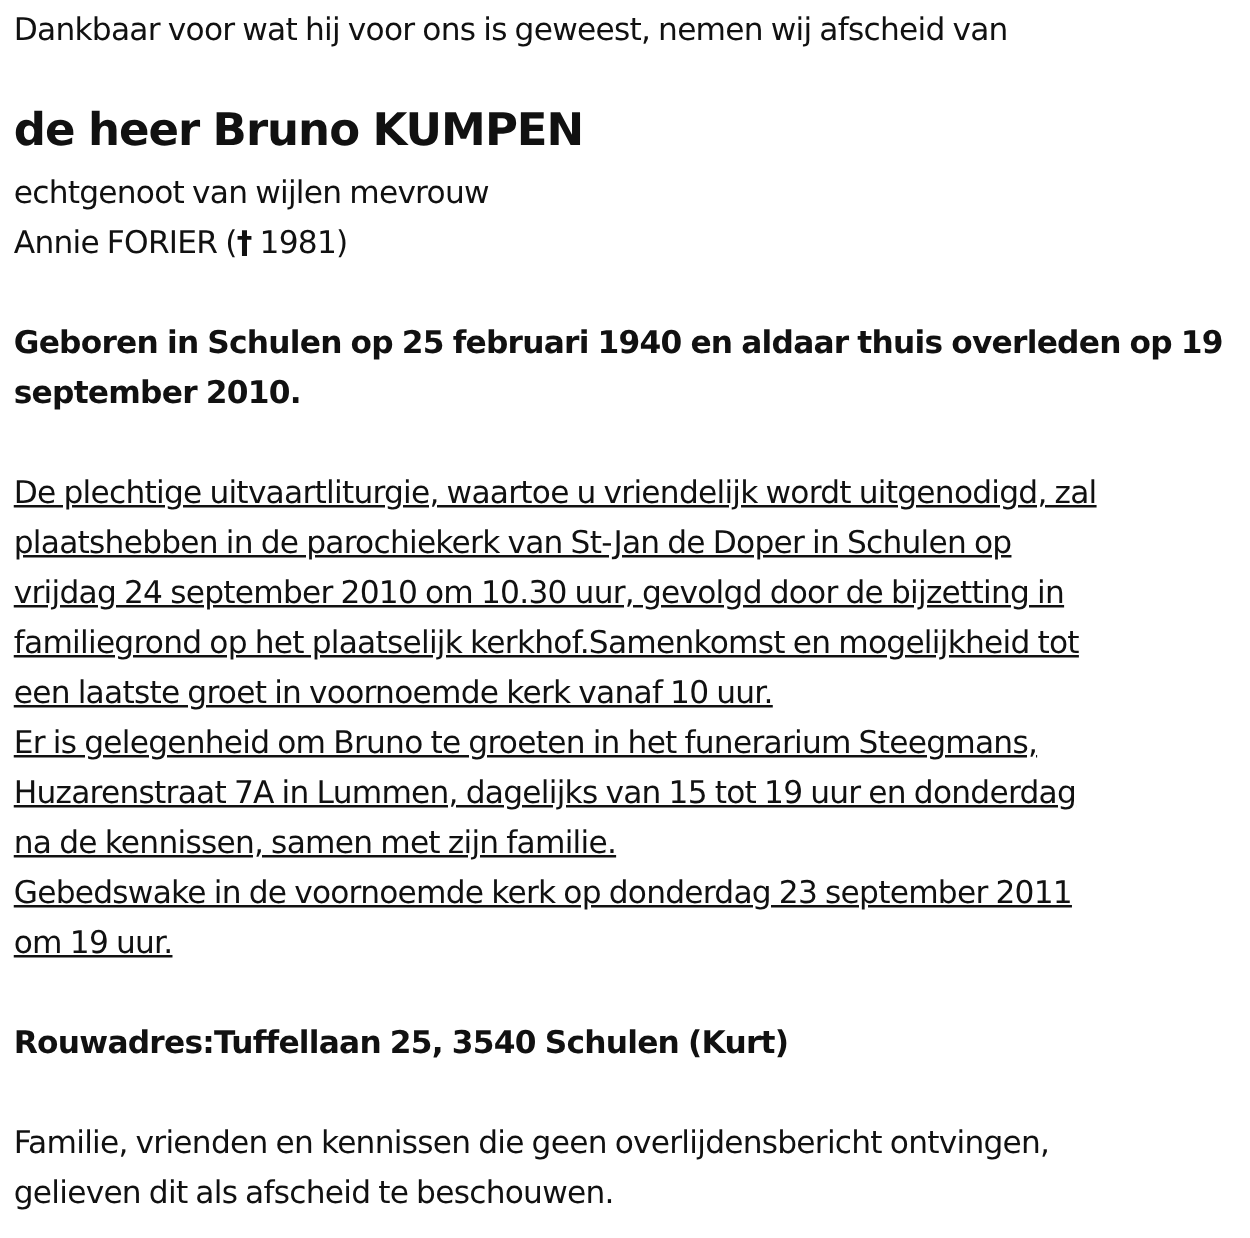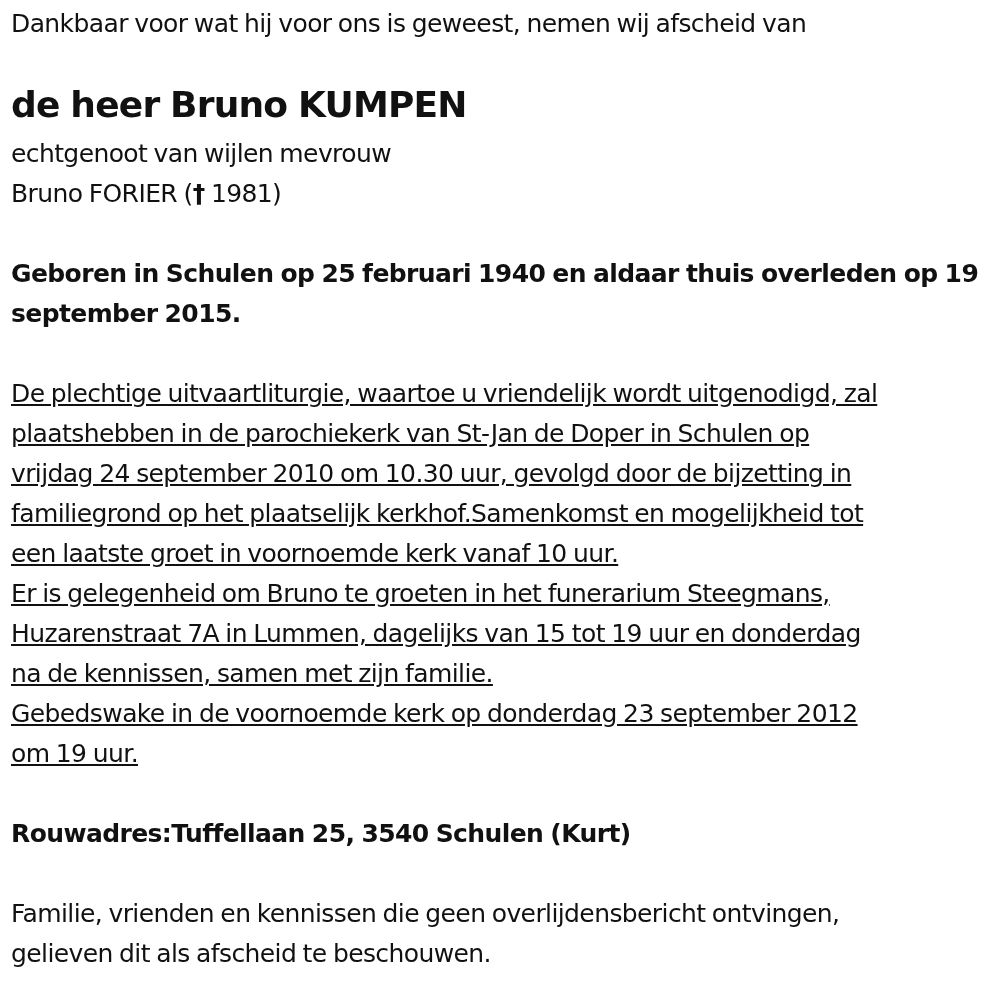--- a/index.html
+++ b/index.html
@@ -46,38 +46,38 @@
 <body>
 
 <div class="doc">
 
   <div class="intro line">Dankbaar voor wat hij voor ons is geweest, nemen wij afscheid van</div>
 
   <div class="name line">de heer Bruno KUMPEN</div>
 
   <div class="spouse">
     <span class="line">echtgenoot van wijlen mevrouw</span>
-    <span class="line"><span>Bruno FORIER (</span><span class="cross">†</span><span> 1981)</span></span>
+    <span class="line"><span>Annie FORIER (</span><span class="cross">†</span><span> 1981)</span></span>
   </div>
 
   <div class="born">
     <span class="line">Geboren in Schulen op 25 februari 1940 en aldaar thuis overleden op 19</span>
-    <span class="line">september 2015.</span>
+    <span class="line">september 2010.</span>
   </div>
 
   <div class="funeral">
     <span class="line">De plechtige uitvaartliturgie, waartoe u vriendelijk wordt uitgenodigd, zal</span>
     <span class="line">plaatshebben in de parochiekerk van St-Jan de Doper in Schulen op</span>
     <span class="line">vrijdag 24 september 2010 om 10.30 uur, gevolgd door de bijzetting in</span>
     <span class="line">familiegrond op het plaatselijk kerkhof.Samenkomst en mogelijkheid tot</span>
     <span class="line">een laatste groet in voornoemde kerk vanaf 10 uur.</span>
     <span class="line">Er is gelegenheid om Bruno te groeten in het funerarium Steegmans,</span>
     <span class="line">Huzarenstraat 7A in Lummen, dagelijks van 15 tot 19 uur en donderdag</span>
     <span class="line">na de kennissen, samen met zijn familie.</span>
-    <span class="line">Gebedswake in de voornoemde kerk op donderdag 23 september 2012</span>
+    <span class="line">Gebedswake in de voornoemde kerk op donderdag 23 september 2011</span>
     <span class="line">om 19 uur.</span>
   </div>
 
   <div class="address line">Rouwadres:Tuffellaan 25, 3540 Schulen (Kurt)</div>
 
   <div class="notice">
     <span class="line">Familie, vrienden en kennissen die geen overlijdensbericht ontvingen,</span>
     <span class="line">gelieven dit als afscheid te beschouwen.</span>
   </div>
 

